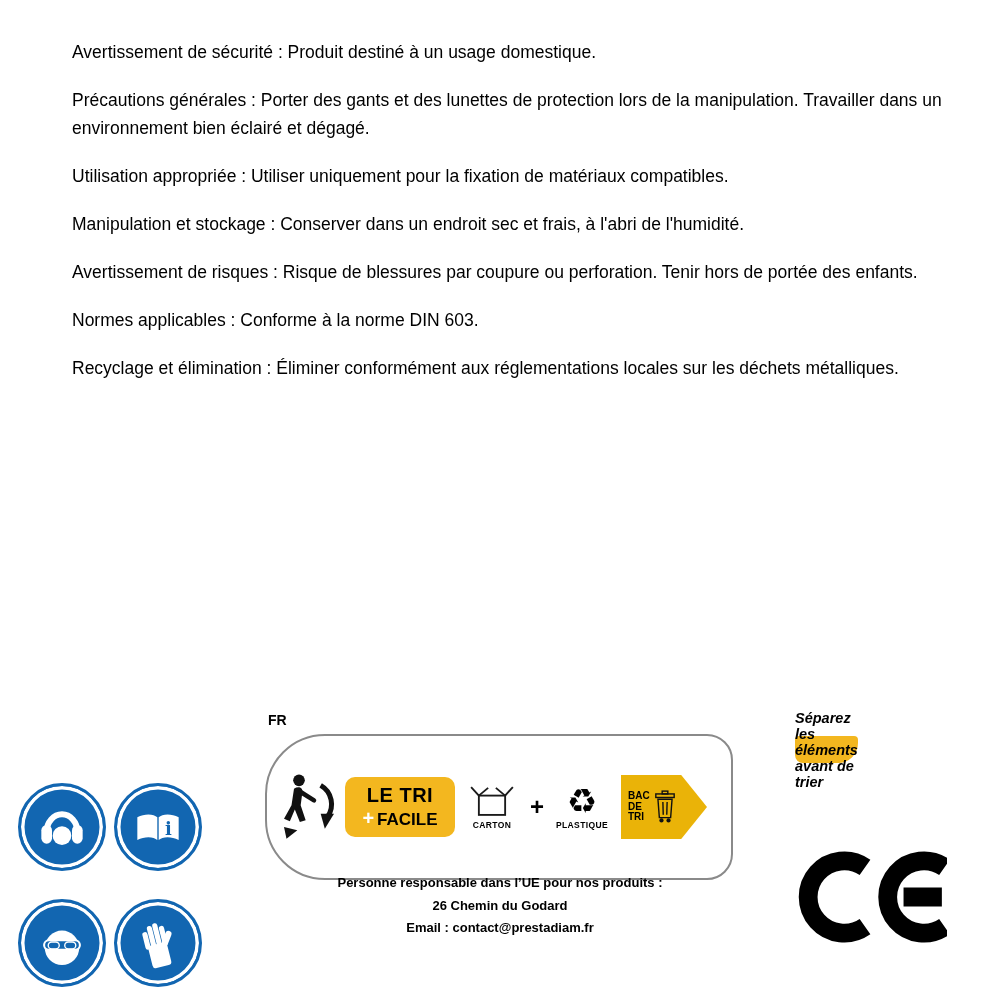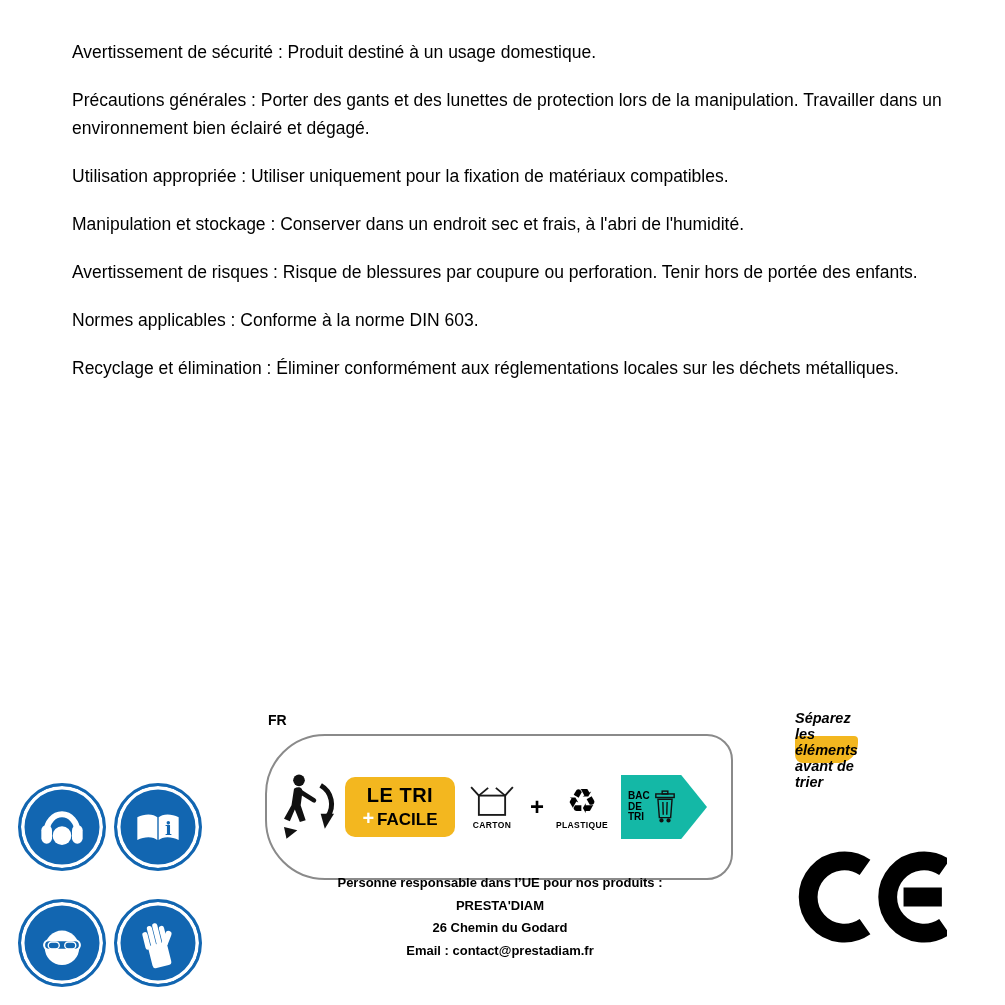--- a/index.html
+++ b/index.html
@@ -55,21 +55,21 @@
   .plus-white { color:#fff; font-weight:800; font-size:20px; }
   .facile { font-weight:800; font-size:17px; }
   .tri-item {
     display:flex; flex-direction:column; align-items:center; gap:2px;
     width:62px; flex:0 0 auto;
   }
   .tri-label { font-size:8.5px; font-weight:700; letter-spacing:0.4px; }
   .tri-plus { font-size:24px; font-weight:700; margin:0 1px; }
   .recycle-glyph { font-size:34px; line-height:34px; font-family:"DejaVu Sans", sans-serif; }
   .tri-chevron {
-    margin-left:2px; width:86px; height:64px; background:#14b8a6;
+    margin-left:2px; width:86px; height:64px; background:#eab308;
     clip-path:polygon(0 0, 70% 0, 100% 50%, 70% 100%, 0 100%);
     display:flex; align-items:center; gap:3px; padding-left:7px;
     box-sizing:border-box; flex:0 0 auto;
   }
   .bac-text { display:flex; flex-direction:column; font-size:10px; font-weight:800; line-height:10.5px; }
   .tri-strip {
     height:27px; margin:0 3px 3px 88px; background:#F3B71F;
     border-radius:4px 4px 20px 8px;
     display:flex; align-items:center; justify-content:center;
     font-style:italic; font-weight:700; font-size:14.5px;
@@ -202,21 +202,20 @@
           <circle cx="22" cy="43" r="3" fill="#111" stroke="none"></circle>
         </svg>
       </div>
     </div>
 
     <div class="tri-strip">Séparez les éléments avant de trier</div>
   </div>
 
   <div class="responsible">
     <div>Personne responsable dans l’UE pour nos produits :</div>
-    <div>PRESTA'DIAM</div>
     <div>26 Chemin du Godard</div>
     <div>Email : contact@prestadiam.fr</div>
   </div>
 
   <div class="ce-mark">
     <span class="sr-only">CE</span>
     <svg viewBox="0 0 210 130" width="152" height="94">
       <path d="M 96.7 24 A 50 50 0 1 0 96.7 106" stroke="#000" stroke-width="26" fill="none"></path>
       <path d="M 206.7 24 A 50 50 0 1 0 206.7 106" stroke="#000" stroke-width="26" fill="none"></path>
       <path d="M 150 65 L 203 65" stroke="#000" stroke-width="26" fill="none"></path>

